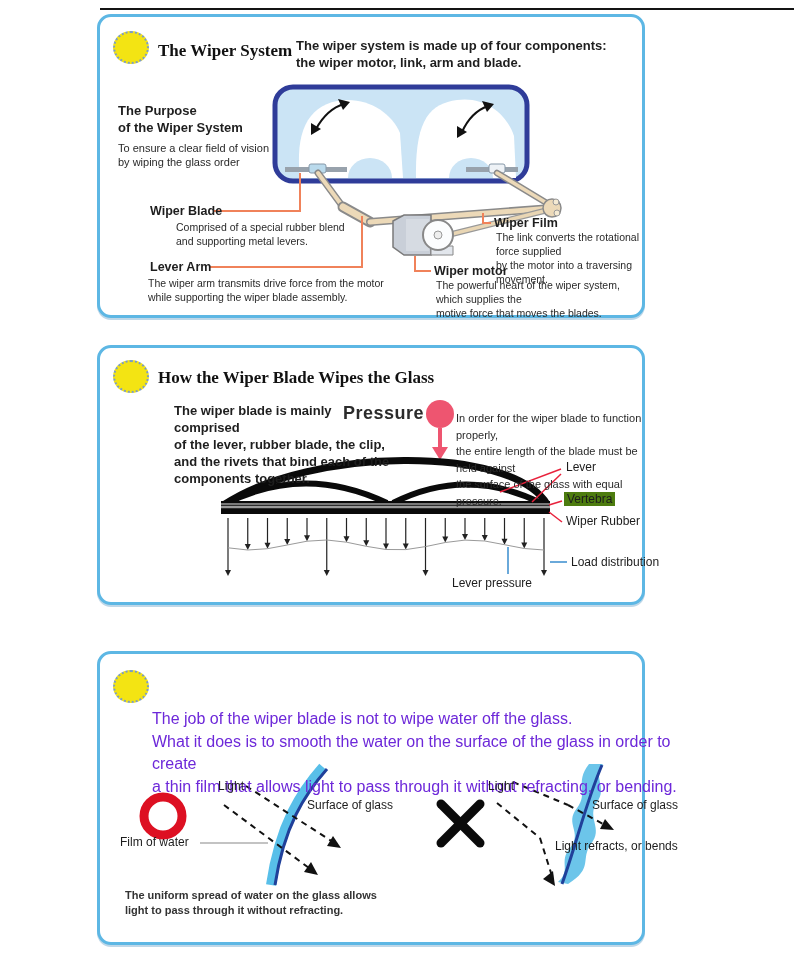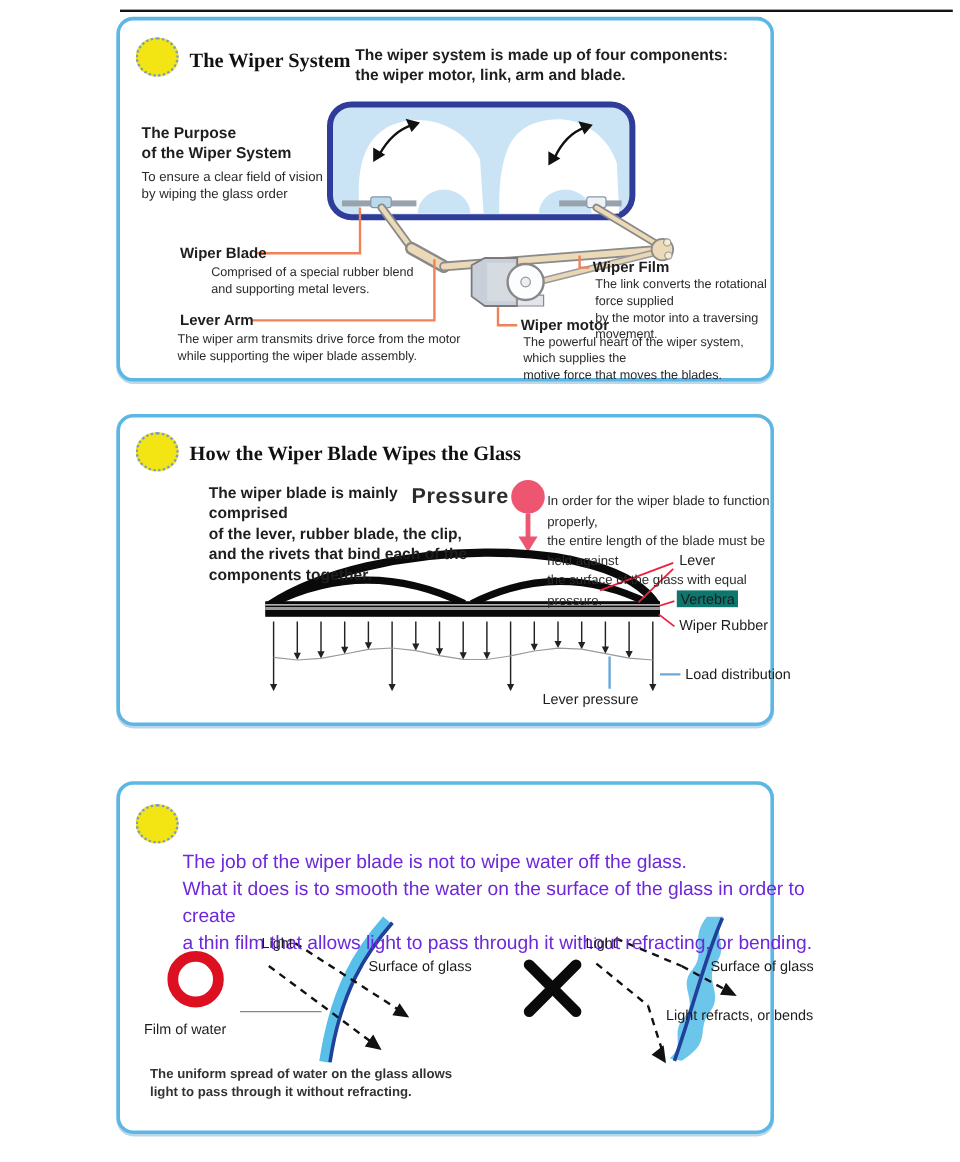--- a/index.html
+++ b/index.html
@@ -17,21 +17,21 @@
   .ptitle{position:absolute;margin:0;font-family:"Liberation Serif", serif;font-weight:bold;
           font-size:17px;color:#111;white-space:nowrap;}
   .txt{position:absolute;white-space:pre-line;line-height:1.3;}
   .b13{font-size:13px;font-weight:bold;color:#1e1e1e;}
   .b12{font-size:12.5px;font-weight:bold;color:#1e1e1e;white-space:nowrap;}
   .r11{font-size:11px;color:#2a2a2a;}
   .r105{font-size:10.5px;color:#2a2a2a;line-height:1.32;}
   .lbl{font-size:12px;color:#1c1c1c;white-space:nowrap;}
   .cap{font-size:11px;font-weight:600;color:#333;line-height:1.35;}
   .pressure{position:absolute;font-size:18px;font-weight:600;color:#2b2b2b;letter-spacing:.5px;}
-  .hl{background:#0f766e;padding:0 3px;}
+  .hl{background:#4d7c0f;padding:0 3px;}
   .body135{font-size:16px;font-weight:400;color:#6d28d9;line-height:1.42;}
 </style>
 </head>
 <body>
 
 <div class="page">
   <div class="topline"></div>
 
   <section class="panel p1">
     <svg class="art" width="604" height="298" viewBox="0 0 604 298">
@@ -230,21 +230,21 @@
       </g>
     </svg>
 
     <span class="badge" style="left:13px;top:16px;"></span>
     <div class="txt body135" style="left:52px;top:54px;width:545px;">The job of the wiper blade is not to wipe water off the glass.
 What it  does is to smooth the water on the surface of the glass in order to create
 a  thin film that allows light to pass through it without refracting, or bending.</div>
 
     <div class="lbl" style="position:absolute;left:118px;top:125px;">Light</div>
     <div class="lbl" style="position:absolute;left:207px;top:144px;">Surface of glass</div>
-    <div class="lbl" style="position:absolute;left:20px;top:181px;margin-top:16px;">Film of water</div>
+    <div class="lbl" style="position:absolute;left:20px;top:181px;">Film of water</div>
     <div class="txt cap" style="left:25px;top:234px;">The uniform spread of water on the glass allows
 light to pass through it   without refracting.</div>
 
     <div class="lbl" style="position:absolute;left:388px;top:125px;">Light</div>
     <div class="lbl" style="position:absolute;left:492px;top:144px;">Surface of glass</div>
     <div class="lbl" style="position:absolute;left:455px;top:185px;">Light refracts, or bends</div>
   </section>
 </div>
 
 </body></html>

